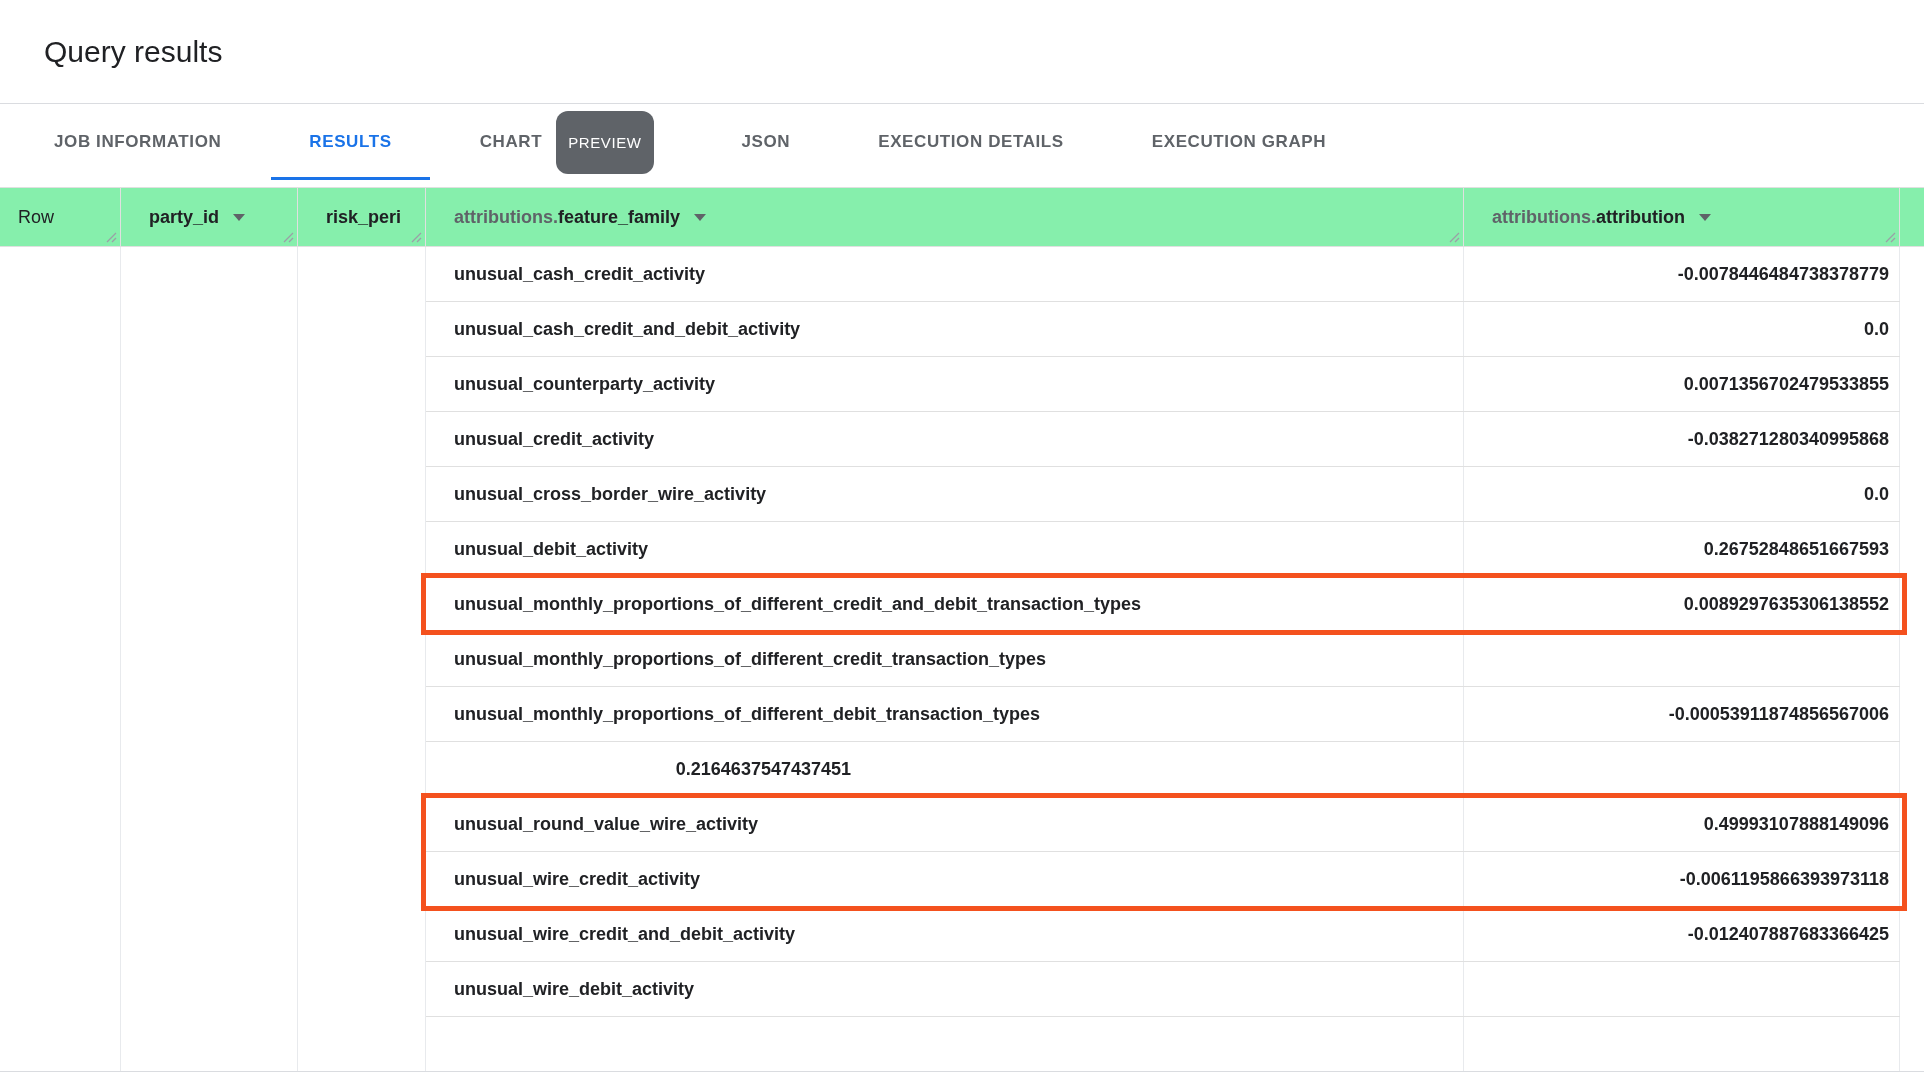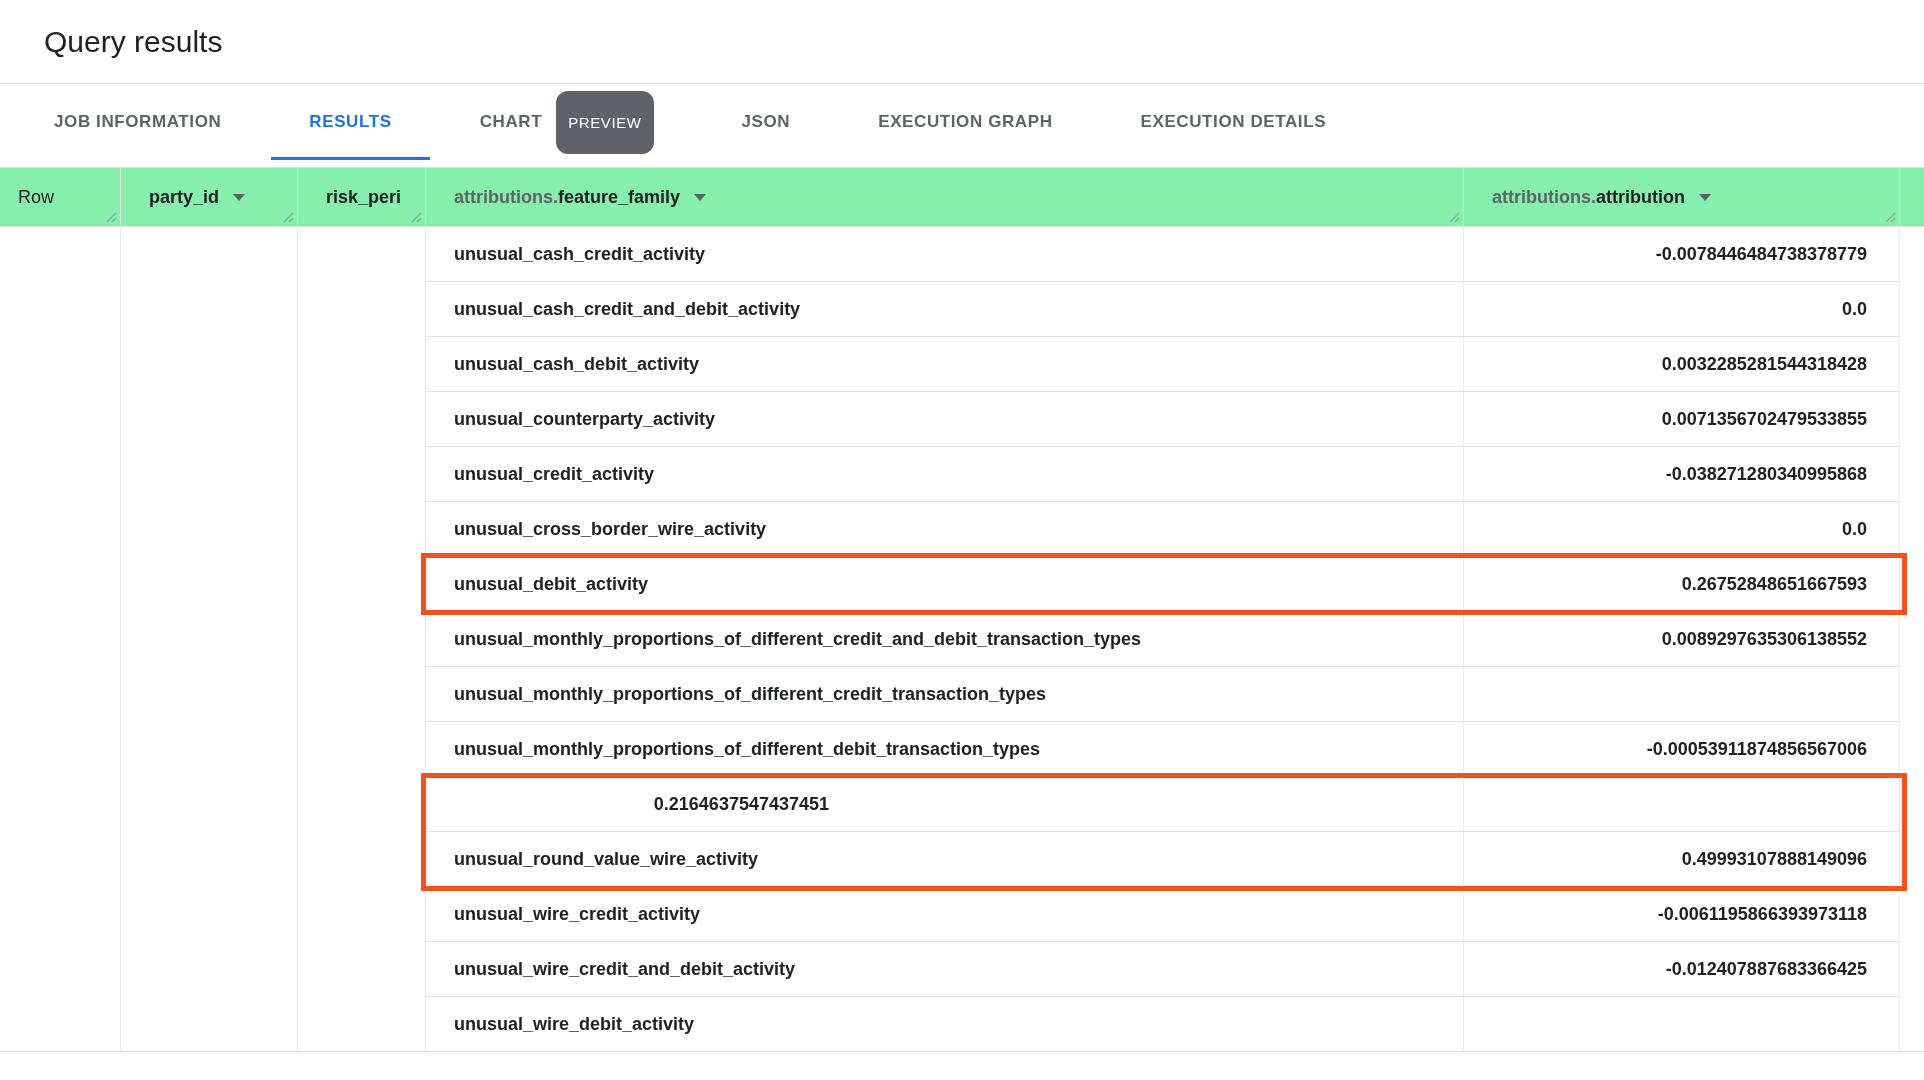--- a/index.html
+++ b/index.html
@@ -6,21 +6,21 @@
     --accent:#1a73e8;
     --highlight:#f4511e;
     --badge_bg:#5f6368;
   }
   *{margin:0;padding:0;box-sizing:border-box;}
   html,body{width:1924px;height:1080px;background:#fff;overflow:hidden;}
   body{font-family:"Liberation Sans", sans-serif;color:#202124;}
 
   
   .titlebar{
-    height:84px;display:flex;align-items:center;padding-left:44px;
+    height:104px;display:flex;align-items:center;padding-left:44px;
     border-bottom:1px solid #dadce0;
   }
   .page-title{font-size:30px;font-weight:400;color:#202124;}
 
   
   .tabbar{height:76px;display:flex;align-items:stretch;padding-left:10px;}
   .tab{
     position:relative;display:flex;align-items:center;gap:14px;
     padding:0 44px;font-size:17px;font-weight:700;letter-spacing:.6px;
     color:#5f6368;cursor:pointer;white-space:nowrap;justify-content:center;
@@ -62,21 +62,21 @@
   .grip{position:absolute;right:3px;bottom:3px;}
 
   .tbody{position:relative;height:825px;border-bottom:1px solid #dadce0;}
   .vline{position:absolute;top:0;bottom:0;width:1px;background:#e8eaed;}
   .vl1{left:120px;} .vl2{left:297px;} .vl3{left:425px;} .vl4{left:1463px;} .vl5{left:1899px;}
 
   .rows{position:absolute;left:426px;top:0;}
   .trow{display:flex;height:55px;border-bottom:1px solid #e0e0e0;}
   .td{display:flex;align-items:center;font-size:18px;color:#202124;white-space:nowrap;font-weight:bold;}
   .td-feature{width:1038px;padding-left:28px;overflow:hidden;}
-  .td-attr{width:436px;padding-right:33px;justify-content:flex-end;}
+  .td-attr{width:436px;padding-right:11px;justify-content:flex-end;}
 
   .hl{
     position:absolute;left:421px;width:1486px;
     border:5px solid var(--highlight);pointer-events:none;
   }
   .hl-one{top:326px;height:62px;}
   .hl-two{top:546px;height:118px;}
 </style>
 </head>
 <body>
@@ -93,24 +93,24 @@
     <span>RESULTS</span>
   </div>
   <div class="tab">
     <span>CHART</span>
     <span class="badge">PREVIEW</span>
   </div>
   <div class="tab">
     <span>JSON</span>
   </div>
   <div class="tab">
+    <span>EXECUTION DETAILS</span>
+  </div>
+  <div class="tab">
     <span>EXECUTION GRAPH</span>
-  </div>
-  <div class="tab">
-    <span>EXECUTION DETAILS</span>
   </div>
 </div>
 
 <div class="results-table">
 
   <div class="thead">
     <div class="th th-row">
       <span class="th-plain">Row</span>
       <svg class="grip" width="11" height="11" viewBox="0 0 11 11">
           <path d="M10 1 L1 10 M10 6 L6 10" stroke="#9aa0a6" stroke-width="1.3" fill="none"></path>
@@ -157,24 +157,20 @@
     <div class="rows">
       <div class="trow">
         <div class="td td-feature">unusual_cash_credit_activity</div>
         <div class="td td-attr">-0.0078446484738378779</div>
       </div>
       <div class="trow">
         <div class="td td-feature">unusual_cash_credit_and_debit_activity</div>
         <div class="td td-attr">0.0</div>
       </div>
       <div class="trow">
-        <div class="td td-feature">unusual_cash_debit_activity</div>
-        <div class="td td-attr">0.0032285281544318428</div>
-      </div>
-      <div class="trow">
         <div class="td td-feature">unusual_counterparty_activity</div>
         <div class="td td-attr">0.0071356702479533855</div>
       </div>
       <div class="trow">
         <div class="td td-feature">unusual_credit_activity</div>
         <div class="td td-attr">-0.038271280340995868</div>
       </div>
       <div class="trow">
         <div class="td td-feature">unusual_cross_border_wire_activity</div>
         <div class="td td-attr">0.0</div>

